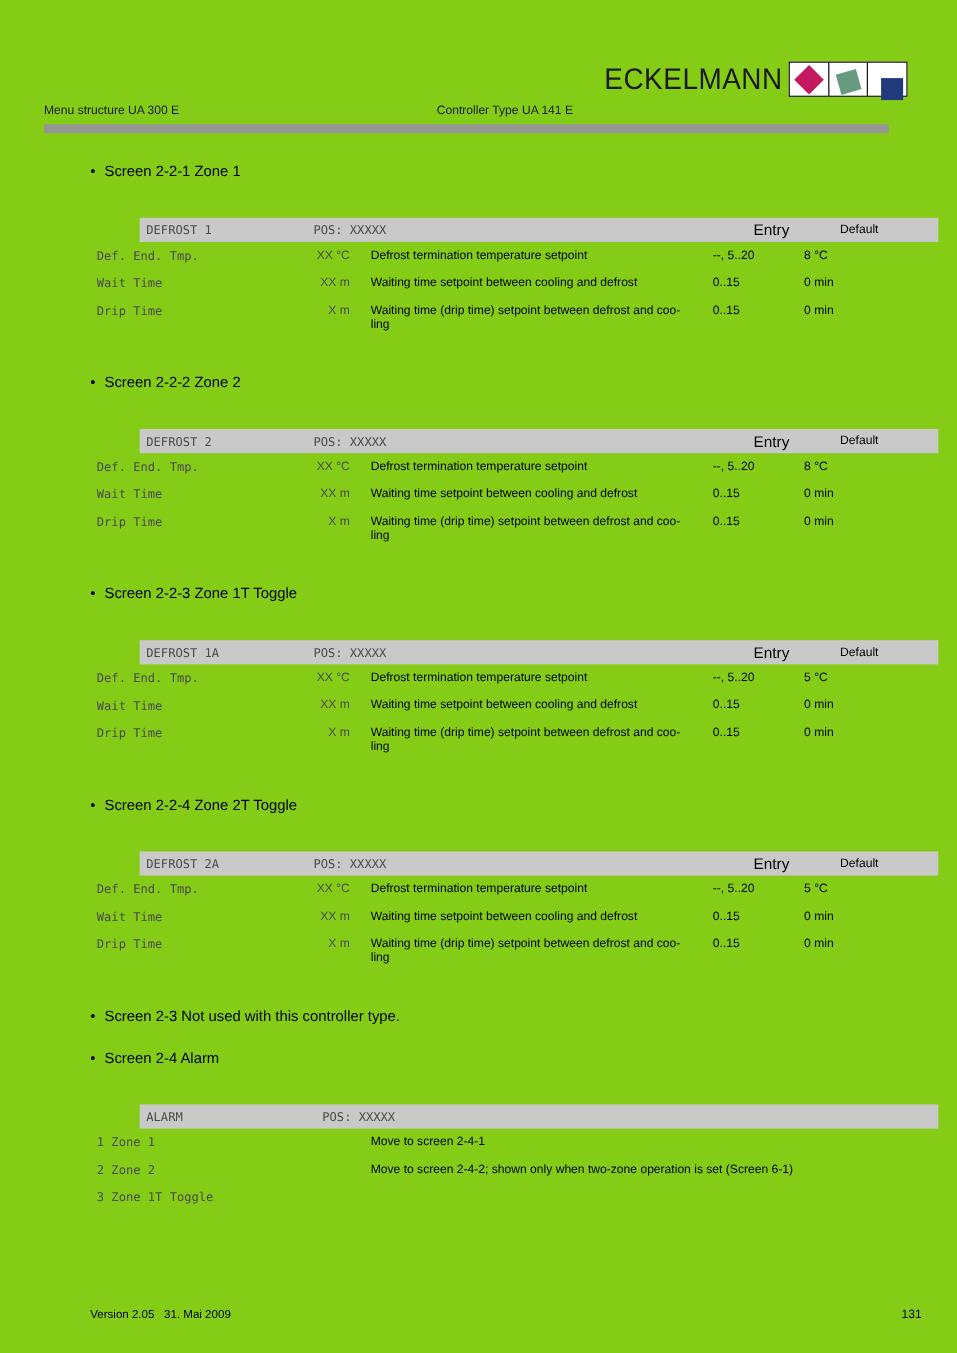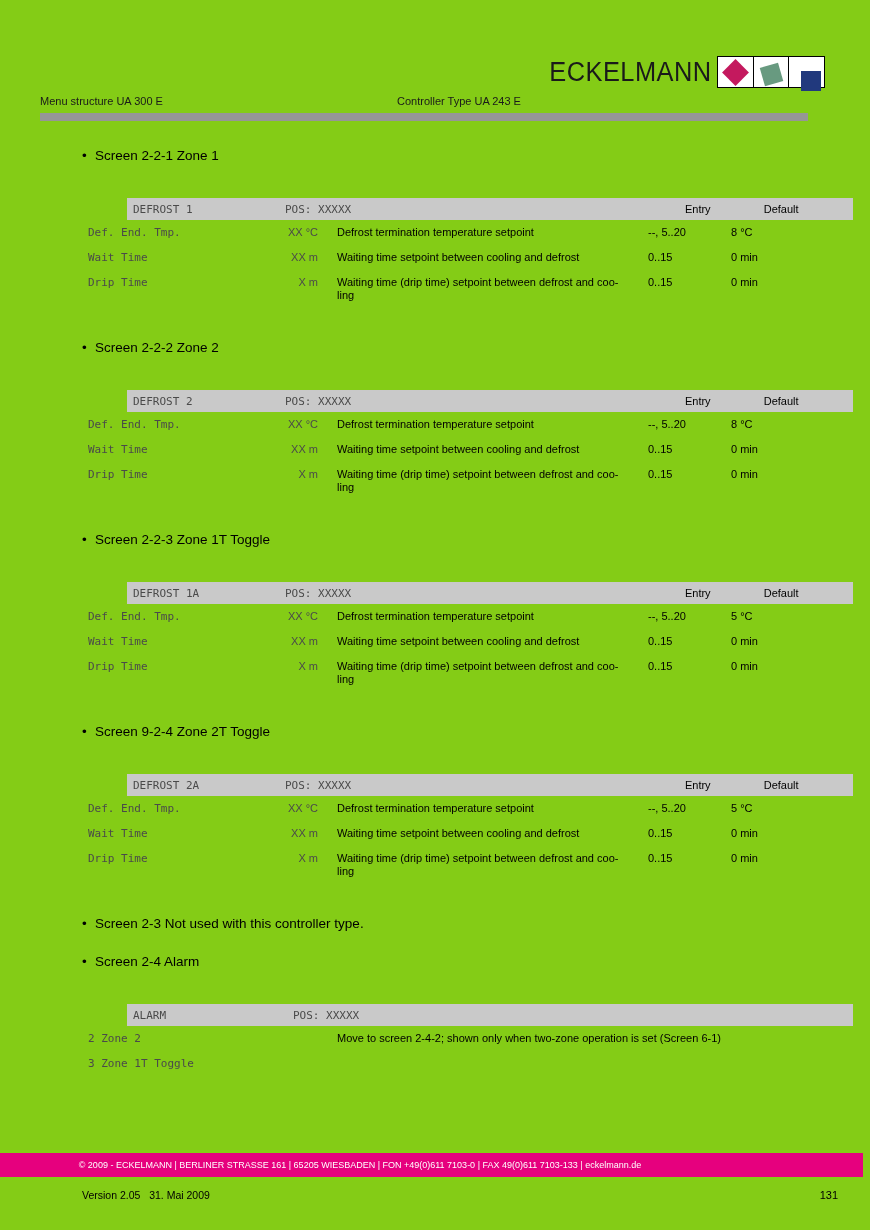--- a/index.html
+++ b/index.html
@@ -26,21 +26,21 @@
   .bullet-heading{display:flex;font-size:13.5px;line-height:15px;margin-top:32px;color:#000;}
   .bullet-heading.first{margin-top:14px;}
   .bullet-heading.tight{margin-top:23px;}
   .bullet{width:13px;}
 
   .dtable{margin-top:35px;width:726px;}
   .thead{display:flex;align-items:center;height:22px;background:#c9c9c9;padding-left:6px;width:720px;margin-left:45px;}
   .t-title{width:160px;font-family:"DejaVu Sans Mono",monospace;font-size:11px;color:#4a4a4a;}
   .t-pos{flex:1;font-family:"DejaVu Sans Mono",monospace;font-size:11px;color:#4a4a4a;}
   .t-pos.fixed{flex:none;width:400px;}
-  .t-entry{width:83px;font-size:11px;color:#000;}
+  .t-entry{width:83px;font-size:14px;color:#000;}
   .t-default{width:94px;font-size:11px;color:#000;}
 
   .trow{display:flex;padding:6px 0;line-height:13px;}
   .c-param{width:160px;padding-left:6px;font-family:"DejaVu Sans Mono",monospace;font-size:11px;color:#4a4a4a;}
   .c-value{width:70px;text-align:right;font-family:Liberation Sans, sans-serif;font-size:11px;color:#4a4a4a;}
   .c-desc{width:311px;margin-left:19px;font-size:11px;color:#000;white-space:pre-line;}
   .c-entry{width:83px;font-size:11px;color:#000;}
   .c-default{width:77px;font-size:11px;color:#000;}
 
   .a-param{width:249px;padding-left:6px;font-family:"DejaVu Sans Mono",monospace;font-size:11px;color:#4a4a4a;}
@@ -66,21 +66,21 @@
         </span>
       <span class="logo-cell">
           <span class="shape shape-green"></span>
         </span>
       <span class="logo-cell">
           <span class="shape shape-blue"></span>
         </span>
     </span>
   </div>
   <div class="hdr-label-left">Menu structure UA 300 E</div>
-  <div class="hdr-label-center">Controller Type UA 243 E</div>
+  <div class="hdr-label-center">Controller Type UA 141 E</div>
   <div class="hdr-rule"></div>
 
   <div class="content">
     <div id="sections">
   <div class="section">
     <div class="bullet-heading first">
       <span class="bullet">•</span>
       <span>Screen 2-2-1 Zone 1</span>
     </div>
     <div class="dtable">
@@ -197,21 +197,21 @@
     <span class="c-entry">0..15</span>
     <span class="c-default">0 min</span>
   </div>
 </div>
     </div>
   </div>
 
   <div class="section">
     <div class="bullet-heading">
       <span class="bullet">•</span>
-      <span>Screen 9-2-4 Zone 2T Toggle</span>
+      <span>Screen 2-2-4 Zone 2T Toggle</span>
     </div>
     <div class="dtable">
       <div class="thead">
         <span class="t-title">DEFROST 2A</span>
         <span class="t-pos fixed">POS: XXXXX</span>
         <span class="t-entry">Entry</span>
         <span class="t-default">Default</span>
       </div>
       <div class="tbody">
   <div class="trow">
@@ -253,33 +253,34 @@
     <span>Screen 2-4 Alarm</span>
   </div>
 </div>
 
     <div class="dtable">
       <div class="thead">
         <span class="t-title">ALARM</span>
         <span class="t-pos">POS: XXXXX</span>
       </div>
       <div id="alarm-body">
+  <div class="trow">
+    <span class="a-param">1 Zone 1</span>
+    <span class="a-desc">Move to screen 2-4-1</span>
+  </div>
 
   <div class="trow">
     <span class="a-param">2 Zone 2</span>
     <span class="a-desc">Move to screen 2-4-2; shown only when two-zone operation is set (Screen 6-1)</span>
   </div>
 
   <div class="trow">
     <span class="a-param">3 Zone 1T Toggle</span>
   </div>
 
 </div>
     </div>
   </div>
 
-  <div class="footer-bar">
-    <span class="footer-bar-text">© 2009 - ECKELMANN | BERLINER STRASSE 161 | 65205 WIESBADEN | FON +49(0)611 7103-0 | FAX 49(0)611 7103-133 | eckelmann.de</span>
-  </div>
   <div class="version">Version 2.05   31. Mai 2009</div>
   <div class="page-num">131</div>
 
 </div>
 
 </body></html>

